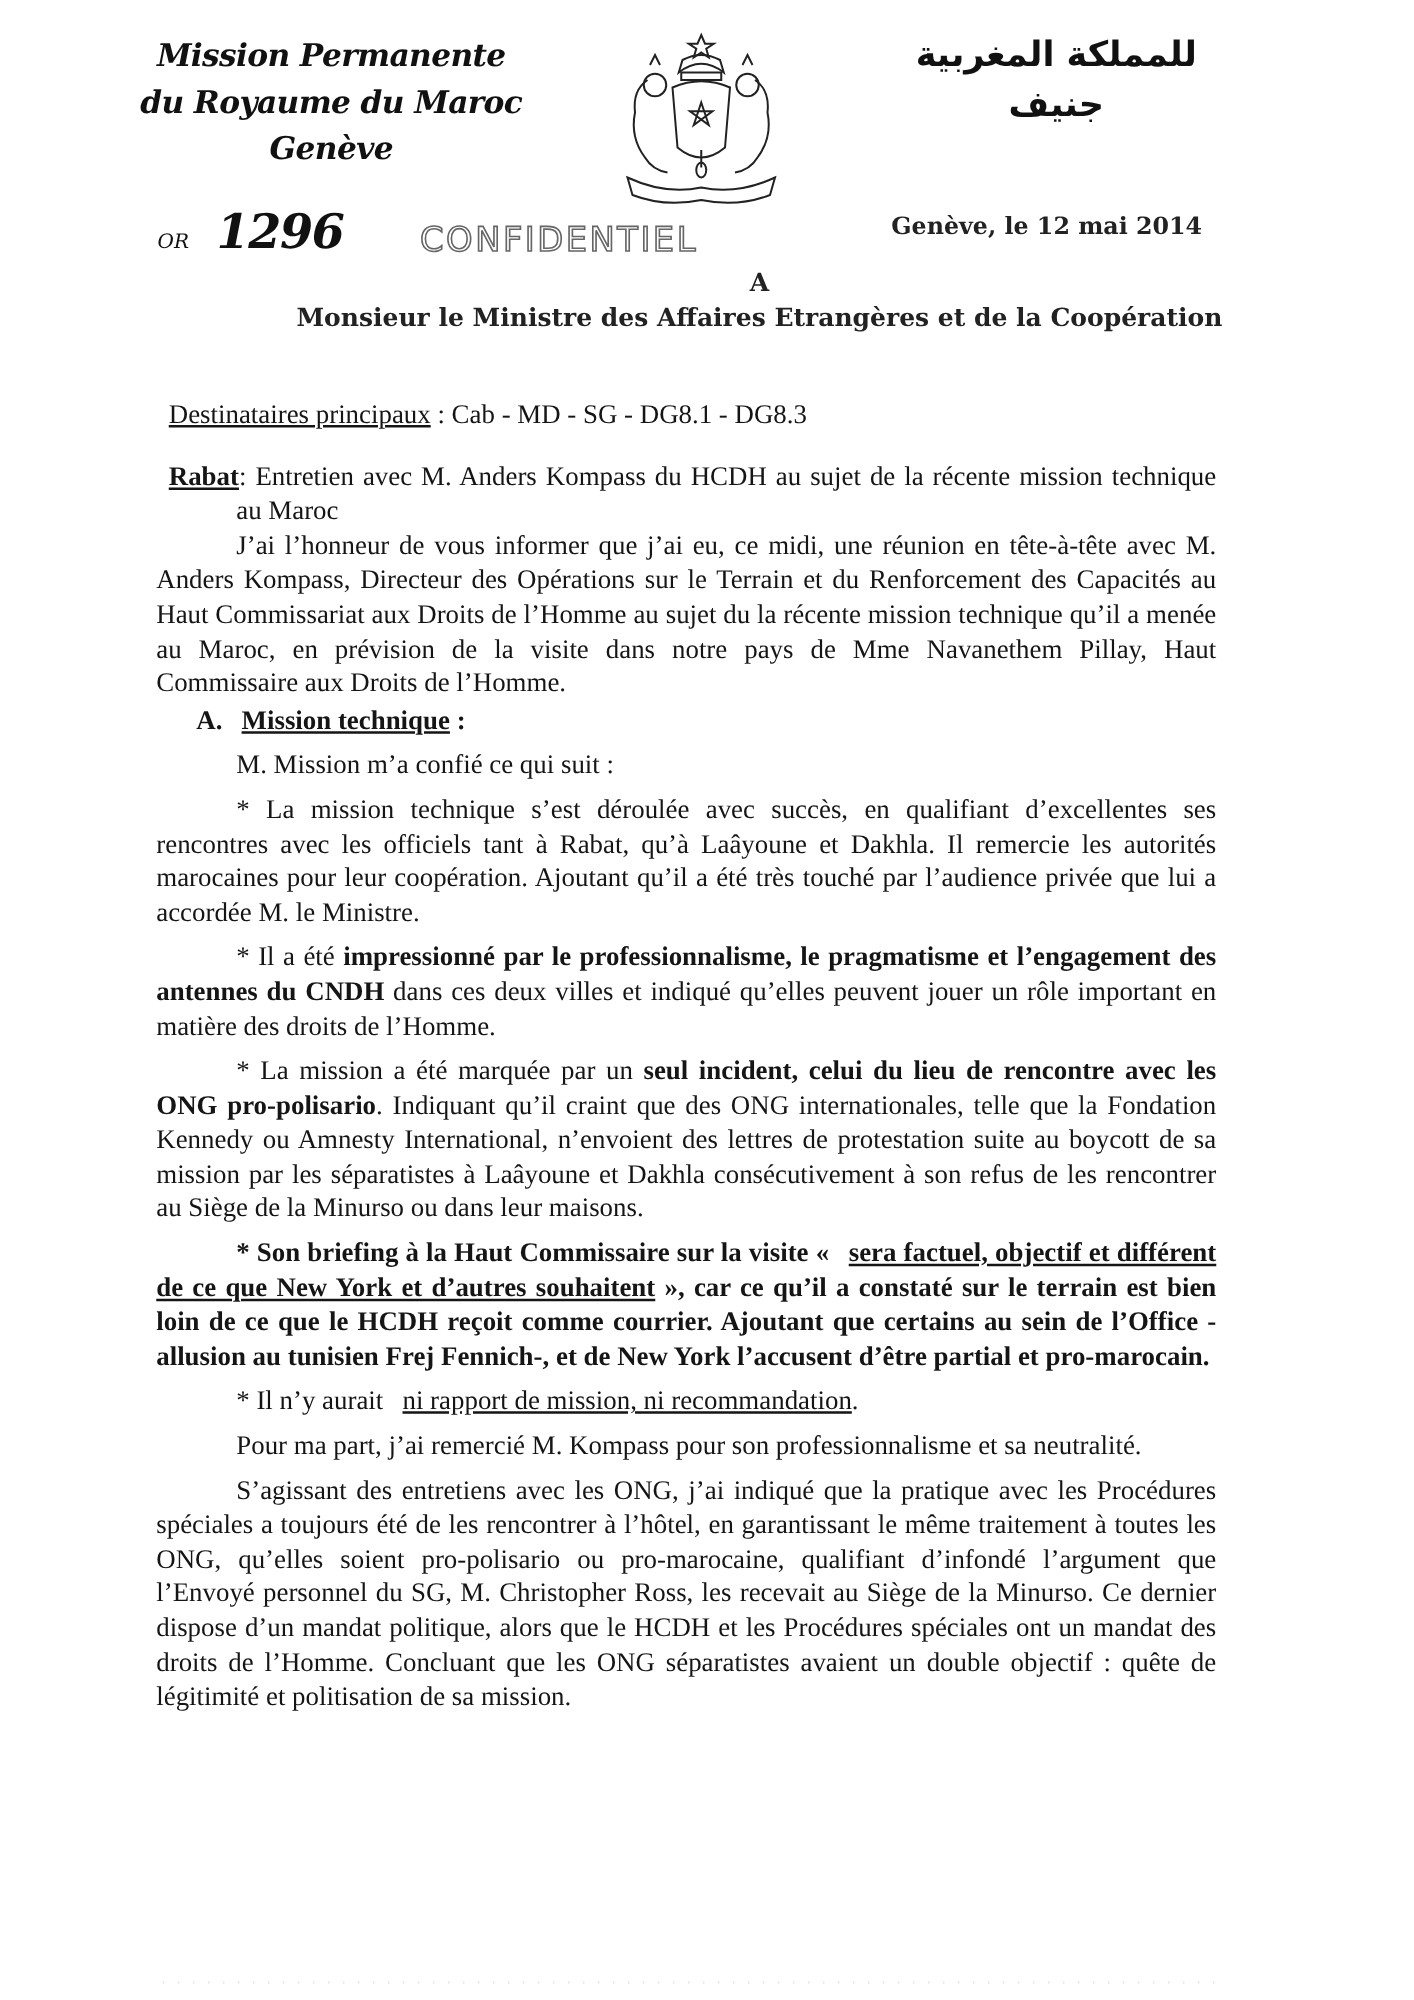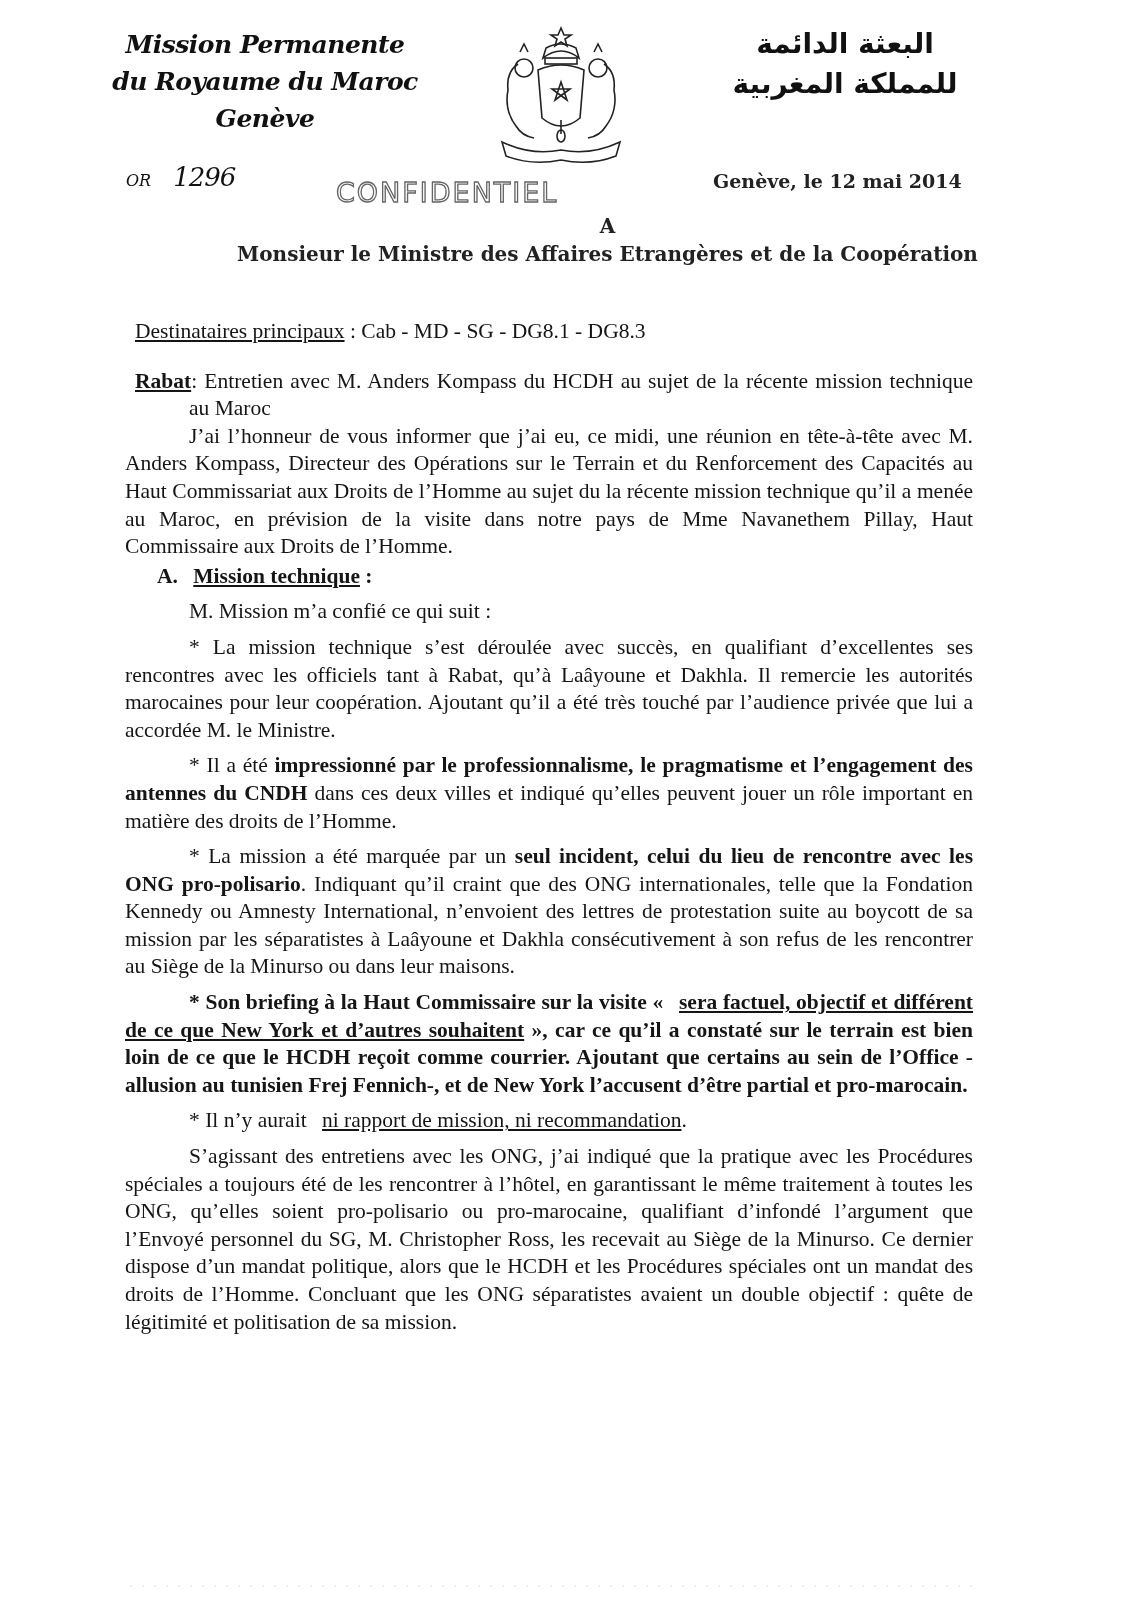--- a/index.html
+++ b/index.html
@@ -7,21 +7,21 @@
   .page { position: absolute; left: 0; top: 0; width: 1131px; height: 1284px; background: #fff; }
 
   .letterhead-fr { position: absolute; left: 100px; top: 26px; width: 330px; text-align: center;
     font-family: "DejaVu Serif", serif; font-style: italic; font-weight: bold; font-size: 25px; line-height: 37px; color: #111; letter-spacing: -0.5px; }
   .letterhead-ar { position: absolute; left: 700px; top: 24px; width: 290px; text-align: center; direction: rtl;
     font-family: "DejaVu Sans", sans-serif; font-weight: bold; font-size: 28px; line-height: 40px; color: #111; }
   .emblem { position: absolute; left: 488px; top: 24px; width: 146px; height: 150px; }
 
   .ref-number { position: absolute; left: 126px; top: 162px; font-family: "DejaVu Serif", serif; font-style: italic; color: #111; }
   .ref-prefix { font-size: 16px; font-variant: small-caps; margin-right: 22px; }
-  .ref-value { font-size: 26px; font-weight: normal; letter-spacing: -1px; }
+  .ref-value { font-size: 38px; font-weight: bold; letter-spacing: -1px; }
 
   .confidential-stamp { position: absolute; left: 336px; top: 177px; font-family: "DejaVu Sans", sans-serif;
     font-size: 27px; letter-spacing: 2px; color: transparent; -webkit-text-stroke: 1.3px #666; }
 
   .date { position: absolute; left: 713px; top: 170px; font-family: "DejaVu Serif", serif; font-weight: bold; font-size: 19px; color: #222; }
 
   .addressee { position: absolute; left: 120px; top: 212px; width: 975px; text-align: center;
     font-family: "DejaVu Serif", serif; font-weight: bold; font-size: 20px; line-height: 28px; color: #222; }
 
   .body { position: absolute; left: 125px; top: 318px; width: 848px;
@@ -60,22 +60,22 @@
       <circle cx="36" cy="44" r="9"></circle>
       <circle cx="110" cy="44" r="9"></circle>
       <path d="M32 28 l4 -8 4 8 M106 28 l4 -8 4 8"></path>
       <path d="M14 118 q30 14 59 8 q29 6 59 -8 l-4 14 q-26 10 -55 4 q-29 6 -55 -4z"></path>
       <path d="M73 96 v14"></path>
       <ellipse cx="73" cy="112" rx="4" ry="6"></ellipse>
     </g>
   </svg>
 
   <div class="letterhead-ar">
-    <div>البعثة الدائمة</div>
     <div>للمملكة المغربية</div>
+    <div>جنيف</div>
   </div>
 
   <div class="ref-number">
     <span class="ref-prefix">OR</span><span class="ref-value">1296</span>
   </div>
 
   <div class="confidential-stamp">CONFIDENTIEL</div>
 
   <div class="date">Genève, le 12 mai 2014</div>
 
@@ -98,18 +98,19 @@
     <p class="indent gap">* La mission technique s’est déroulée avec succès, en qualifiant d’excellentes ses rencontres avec les officiels tant à Rabat, qu’à Laâyoune et Dakhla. Il remercie les autorités marocaines pour leur coopération. Ajoutant qu’il a été très touché par l’audience privée que lui a accordée M. le Ministre.</p>
 
     <p class="indent gap"><span>* Il a été </span><span class="b">impressionné par le professionnalisme, le pragmatisme et l’engagement des antennes du CNDH</span><span> dans ces deux villes et indiqué qu’elles peuvent jouer un rôle important en matière des droits de l’Homme.</span></p>
 
     <p class="indent gap"><span>* La mission a été marquée par un </span><span class="b">seul incident, celui du lieu de rencontre avec les ONG pro-polisario</span><span>. Indiquant qu’il craint que des ONG internationales, telle que la Fondation Kennedy ou Amnesty International, n’envoient des lettres de protestation suite au boycott de sa mission par les séparatistes à Laâyoune et Dakhla consécutivement à son refus de les rencontrer au Siège de la Minurso ou dans leur maisons.</span></p>
 
     <p class="indent gap b"><span>* Son briefing à la Haut Commissaire sur la visite « </span><span class="u">sera factuel, objectif et différent de ce que New York et d’autres souhaitent</span><span> », car ce qu’il a constaté sur le terrain est bien loin de ce que le HCDH reçoit comme courrier. Ajoutant que certains au sein de l’Office -allusion au tunisien Frej Fennich-, et de New York l’accusent d’être partial et pro-marocain.</span></p>
 
     <p class="indent gap"><span>* Il n’y aurait </span><span class="u">ni rapport de mission, ni recommandation</span><span>.</span></p>
 
+    <p class="indent gap">Pour ma part, j’ai remercié M. Kompass pour son professionnalisme et sa neutralité.</p>
 
     <p class="indent gap">S’agissant des entretiens avec les ONG, j’ai indiqué que la pratique avec les Procédures spéciales a toujours été de les rencontrer à l’hôtel, en garantissant le même traitement à toutes les ONG, qu’elles soient pro-polisario ou pro-marocaine, qualifiant d’infondé l’argument que l’Envoyé personnel du SG, M. Christopher Ross, les recevait au Siège de la Minurso. Ce dernier dispose d’un mandat politique, alors que le HCDH et les Procédures spéciales ont un mandat des droits de l’Homme. Concluant que les ONG séparatistes avaient un double objectif : quête de légitimité et politisation de sa mission.</p>
   </div>
 
   <div class="footer-dots"></div>
 </div>
 
 </body></html>

